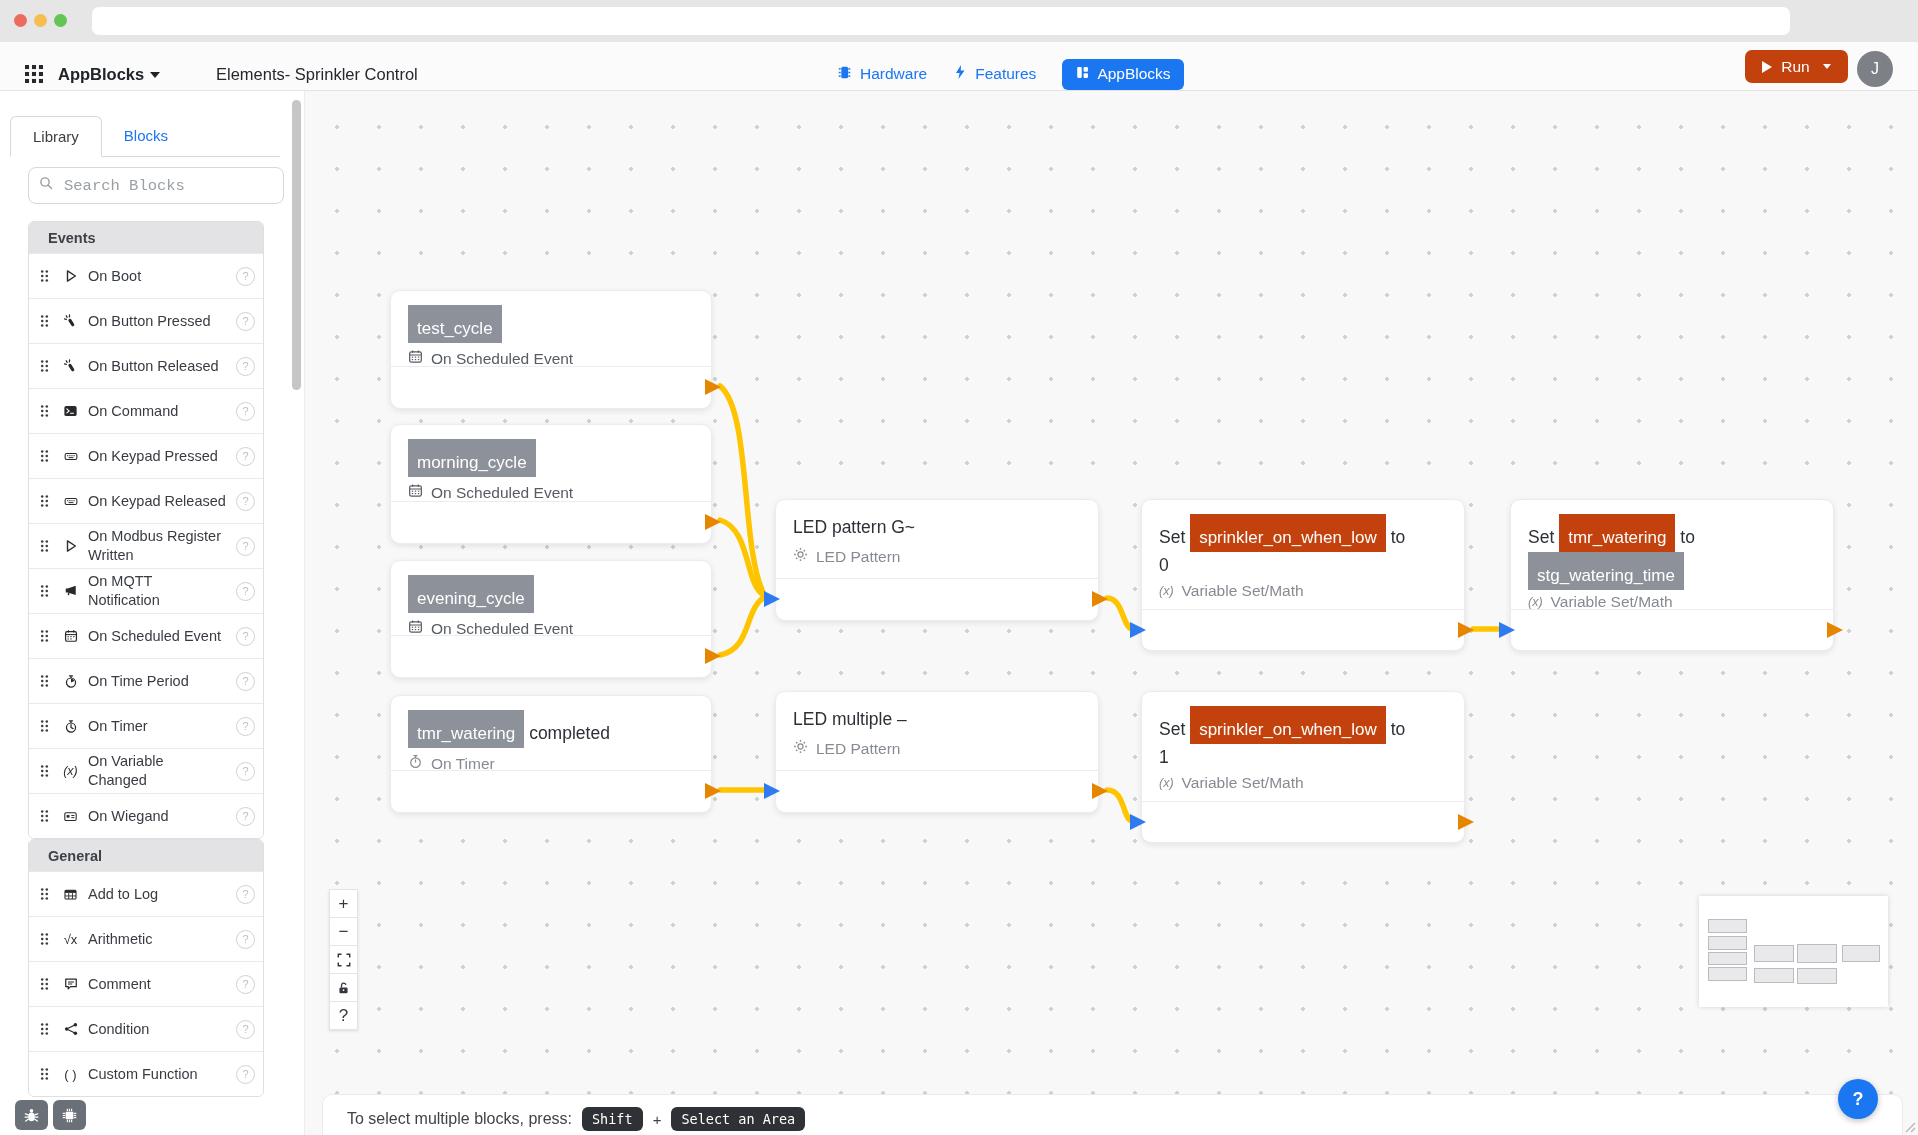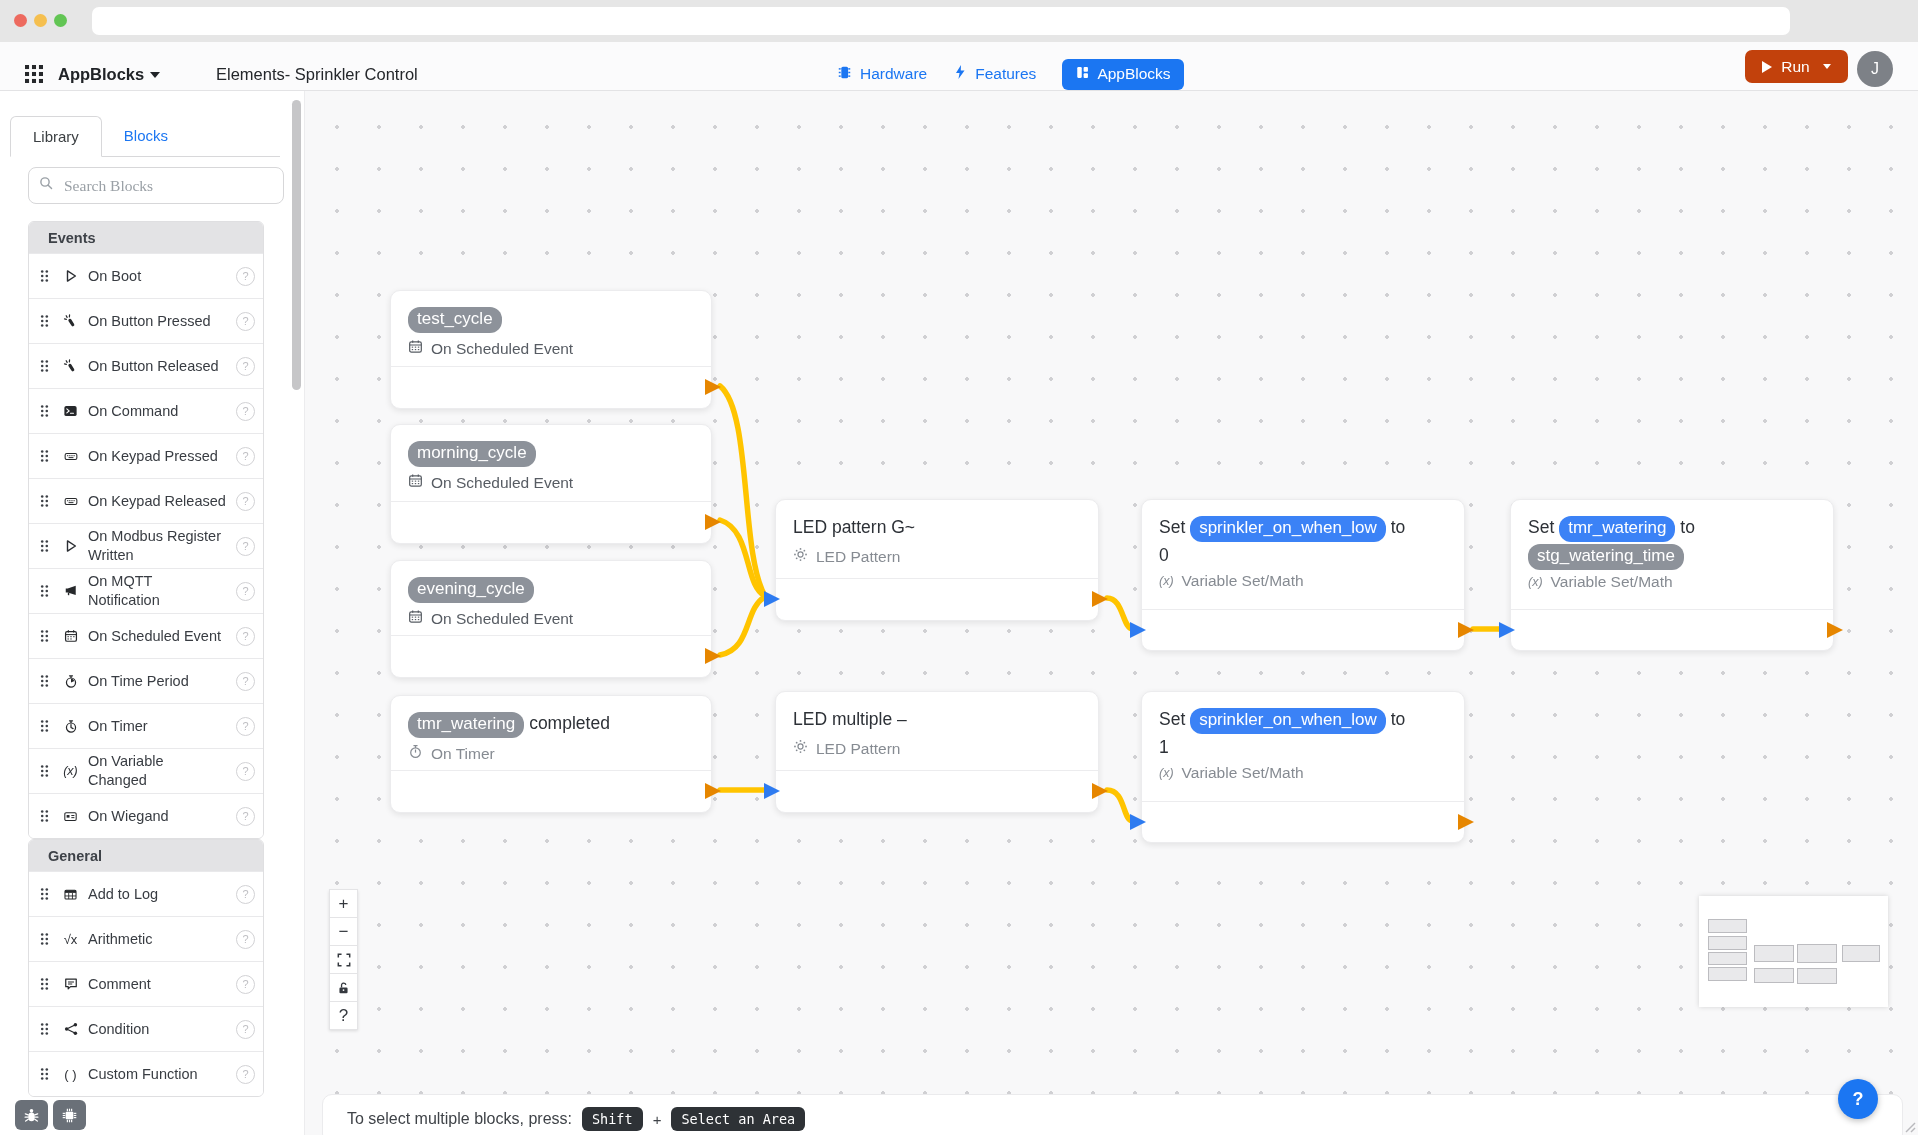--- a/index.html
+++ b/index.html
@@ -36,21 +36,21 @@
   
   .sidebar{position:absolute;left:0;top:90px;width:304px;bottom:0;background:#fff;
            border-right:1px solid #ececee;z-index:5}
   .tabs{position:absolute;left:10px;top:26px;width:270px;height:40px;border-bottom:1px solid #d8d8da;display:flex}
   .tab{height:39px;display:flex;align-items:center;padding:0 22px;font-size:15px;cursor:pointer}
   .tab.active{background:#fff;border:1px solid #d8d8da;border-bottom:1px solid #fff;
               border-radius:6px 6px 0 0;color:#3c4043;margin-bottom:-1px}
   .tab.plain{color:#1b76f2}
   .searchwrap{position:absolute;left:28px;top:77px;width:234px;height:35px;border:1px solid #d7d7d9;
               border-radius:8px;display:flex;align-items:center;padding:0 10px;gap:8px;background:#fff}
-  .searchwrap input{border:0;outline:0;flex:1;font-size:15.5px;font-family:Liberation Serif, serif;color:#3c4043;background:transparent}
+  .searchwrap input{border:0;outline:0;flex:1;font-size:15.5px;font-family:Liberation Mono, monospace;color:#3c4043;background:transparent}
   .searchwrap input::placeholder{color:#9aa0a6}
   #sidebar-sections{position:absolute;left:28px;top:131px;width:236px}
   .blist{border:1px solid #dfdfe1;border-radius:6px;overflow:hidden;background:#fff}
   .bl-head{background:#e3e3e5;height:31px;display:flex;align-items:center;padding-left:19px;
            font-size:14.5px;font-weight:bold;color:#3e4248}
   .bl-item{display:flex;align-items:center;min-height:40px;border-top:1px solid #e9e9eb;
            padding:2px 8px 2px 8px;cursor:grab;background:#fff}
   .drag{width:12px;display:flex;margin-left:2px}
   .bicon{width:17px;margin-left:11px;display:flex;justify-content:center;color:#2b2e33}
   .blabel{width:138px;margin-left:9px;font-size:14.5px;color:#383c42;line-height:1.28}
@@ -67,23 +67,23 @@
   svg.wires{position:absolute;left:0;top:0;width:1918px;height:1135px;z-index:1;pointer-events:none}
 
   .cblock{position:absolute;background:#fff;border:1px solid #ececee;border-radius:10px;
           box-shadow:0 2px 6px rgba(0,0,0,.09);z-index:2;cursor:grab}
   .cb-head{padding:14px 17px 0 17px}
   .cb-foot{position:absolute;left:0;right:0;bottom:0;height:41px;border-top:1px solid #ececee;border-radius:0 0 10px 10px}
   .cb-title{font-size:17.5px;color:#2d3137;line-height:27px}
   .t-plain{color:#2d3137}
   .cb-sub{margin-top:6px;font-size:15.5px;color:#868b92;display:flex;align-items:center;gap:8px}
   .cb-sub.dark{color:#575c63}
-  .pill{display:inline-block;color:#fff;border-radius:12px;padding:1px 9px 3px;font-size:17px;line-height:22px}
+  .pill{display:inline-block;color:#fff;border-radius:0;padding:13px 9px 3px;font-size:17px;line-height:22px}
   .pill-gray{background:#8d929a}
-  .pill-blue{background:#3b82f6}
+  .pill-blue{background:#c2410c}
   .port-out{position:absolute;right:-10px;top:50%;margin-top:-8.5px;width:0;height:0;cursor:crosshair;
             border-top:8.5px solid transparent;border-bottom:8.5px solid transparent;border-left:16px solid #e68600}
   .port-in{position:absolute;left:-12px;top:50%;margin-top:-8.5px;width:0;height:0;cursor:crosshair;
            border-top:8.5px solid transparent;border-bottom:8.5px solid transparent;border-left:16px solid #2e7bf0}
 
   
   .ctrls{position:absolute;left:329px;top:890px;z-index:2;box-shadow:0 1px 3px rgba(0,0,0,.12)}
   .ctrl{width:27px;height:27px;background:#fff;border:1px solid #e4e4e6;margin-top:-1px;
         display:flex;align-items:center;justify-content:center;font-size:17px;color:#34383e;cursor:pointer}
 

